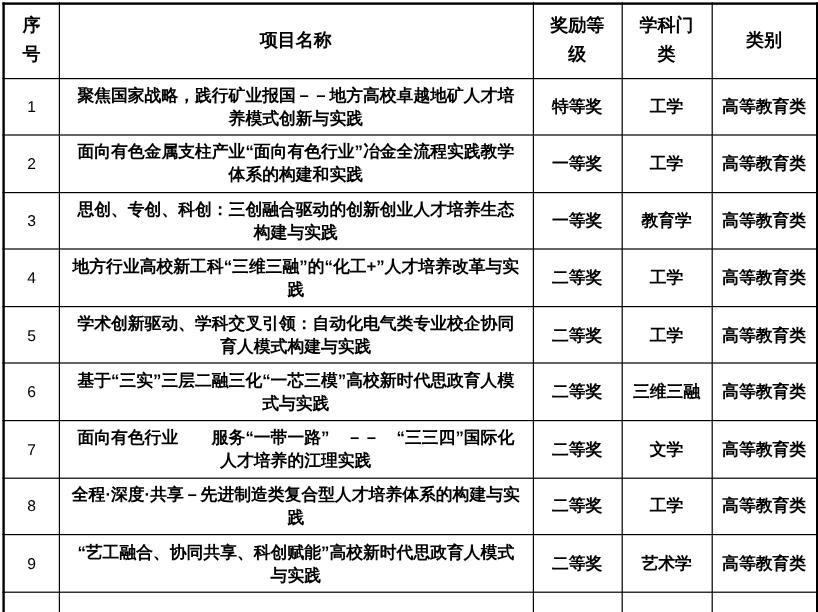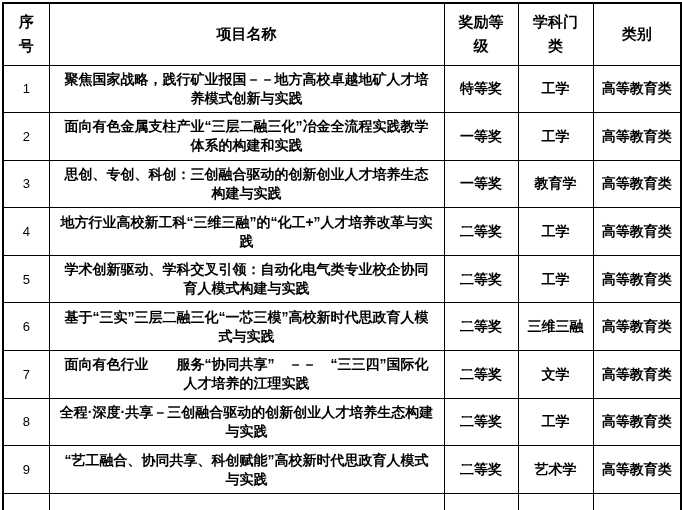--- a/index.html
+++ b/index.html
@@ -96,21 +96,21 @@
     <tbody class="data-rows" id="rows-body">
         <tr>
     <td class="cell-no">1</td>
     <td class="cell-name">聚焦国家战略，践行矿业报国－－地方高校卓越地矿人才培养模式创新与实践</td>
     <td>特等奖</td>
     <td>工学</td>
     <td>高等教育类</td>
   </tr>
         <tr>
     <td class="cell-no">2</td>
-    <td class="cell-name">面向有色金属支柱产业“三层二融三化”冶金全流程实践教学体系的构建和实践</td>
+    <td class="cell-name">面向有色金属支柱产业“面向有色行业”冶金全流程实践教学体系的构建和实践</td>
     <td>一等奖</td>
     <td>工学</td>
     <td>高等教育类</td>
   </tr>
         <tr>
     <td class="cell-no">3</td>
     <td class="cell-name">思创、专创、科创：三创融合驱动的创新创业人才培养生态构建与实践</td>
     <td>一等奖</td>
     <td>教育学</td>
     <td>高等教育类</td>
@@ -131,28 +131,28 @@
   </tr>
         <tr>
     <td class="cell-no">6</td>
     <td class="cell-name">基于“三实”三层二融三化“一芯三模”高校新时代思政育人模式与实践</td>
     <td>二等奖</td>
     <td>三维三融</td>
     <td>高等教育类</td>
   </tr>
         <tr>
     <td class="cell-no">7</td>
-    <td class="cell-name">面向有色行业　　服务“协同共享”　－－　“三三四”国际化人才培养的江理实践</td>
+    <td class="cell-name">面向有色行业　　服务“一带一路”　－－　“三三四”国际化人才培养的江理实践</td>
     <td>二等奖</td>
     <td>文学</td>
     <td>高等教育类</td>
   </tr>
         <tr>
     <td class="cell-no">8</td>
-    <td class="cell-name">全程·深度·共享－三创融合驱动的创新创业人才培养生态构建与实践</td>
+    <td class="cell-name">全程·深度·共享－先进制造类复合型人才培养体系的构建与实践</td>
     <td>二等奖</td>
     <td>工学</td>
     <td>高等教育类</td>
   </tr>
         <tr>
     <td class="cell-no">9</td>
     <td class="cell-name">“艺工融合、协同共享、科创赋能”高校新时代思政育人模式与实践</td>
     <td>二等奖</td>
     <td>艺术学</td>
     <td>高等教育类</td>

